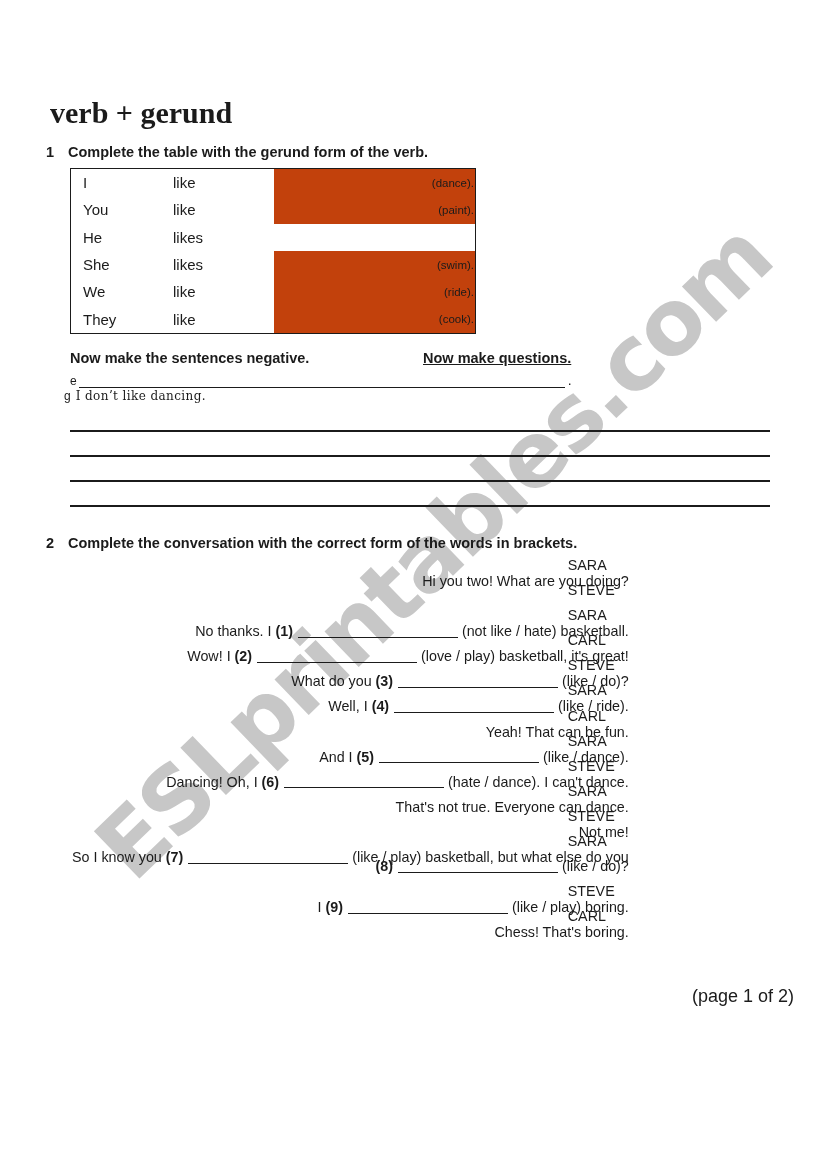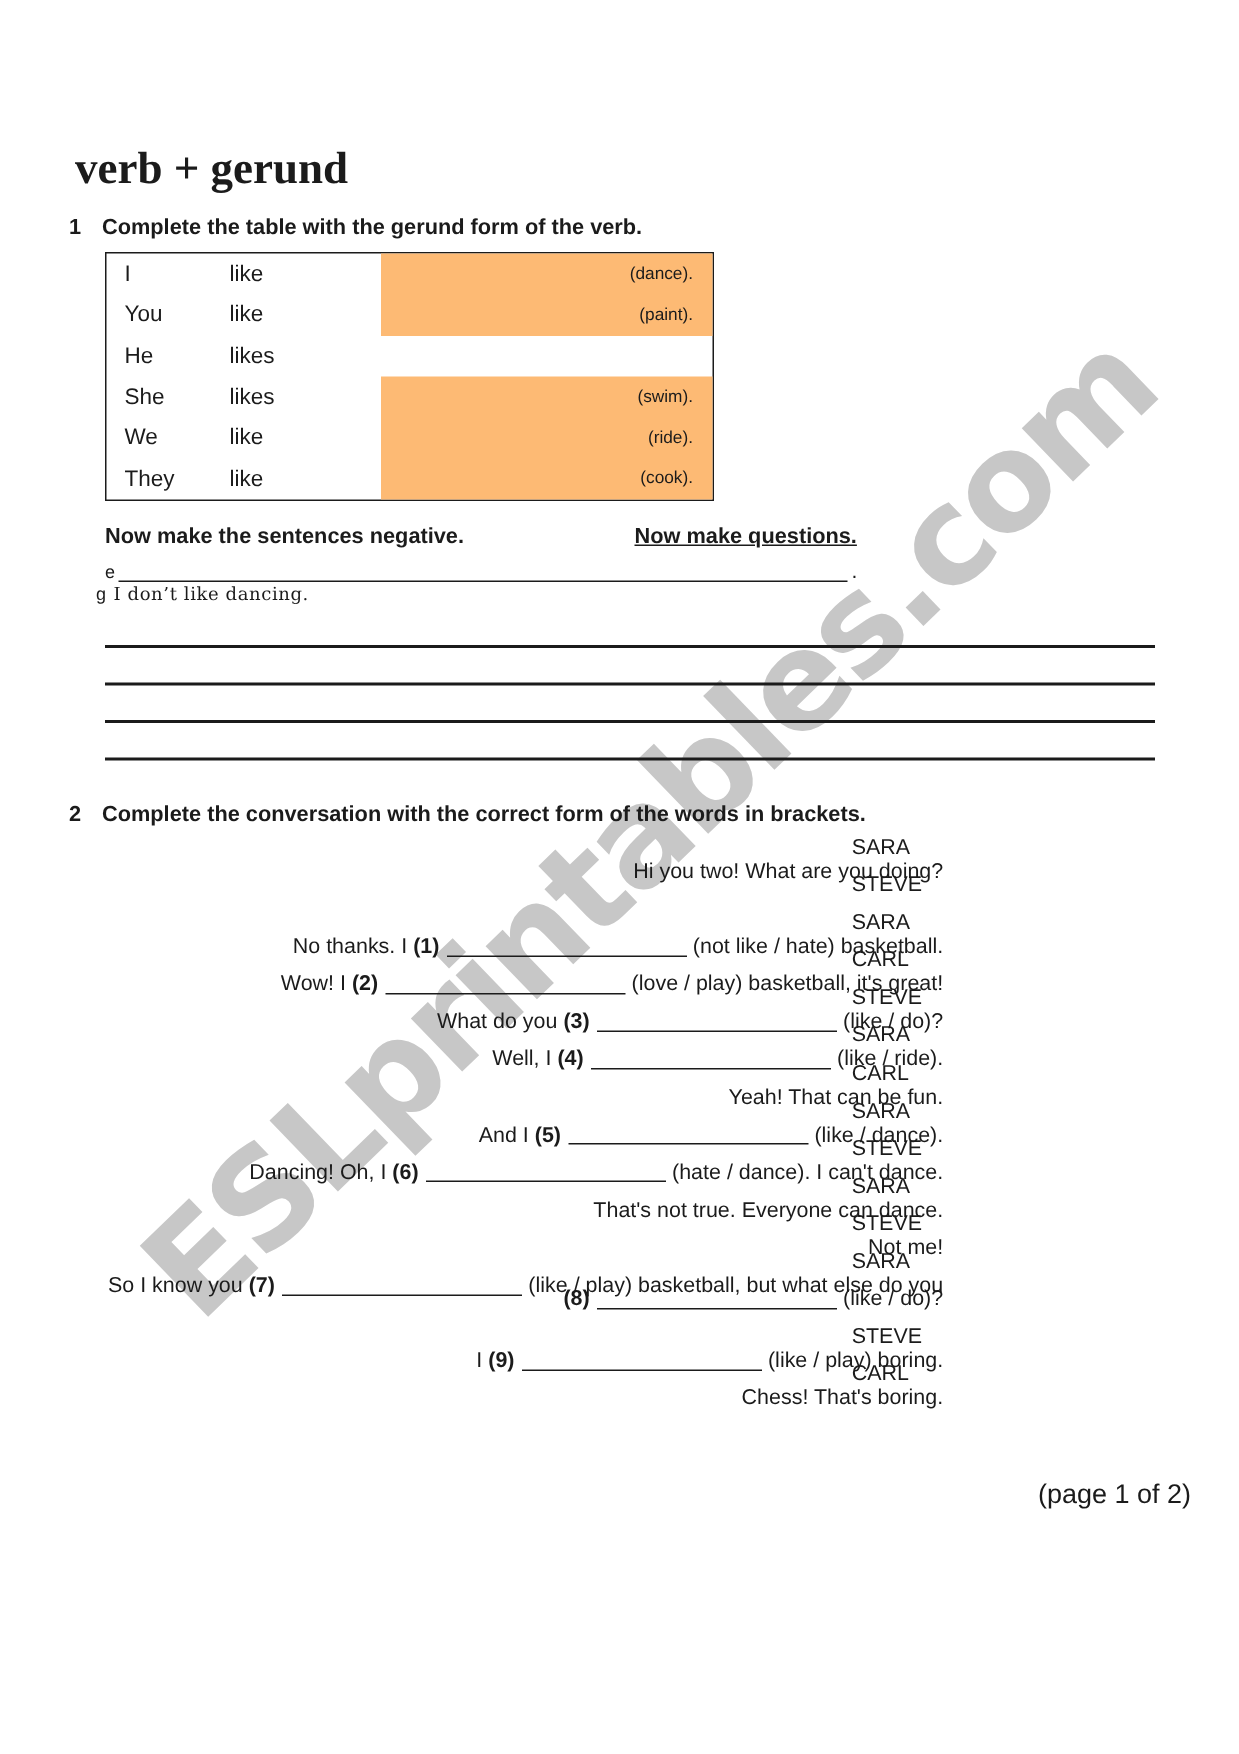--- a/index.html
+++ b/index.html
@@ -19,23 +19,23 @@
   .sec-head{position:absolute;display:flex;font-weight:bold;font-size:14.5px;}
   .ex1-head{left:46px;top:144px;}
   .ex2-head{left:46px;top:535px;}
   .head-num{width:22px;flex:none;}
 
   
   .gerund-table{position:absolute;left:70px;top:168px;width:406px;height:166px;
                 border:1.5px solid #1b1b1b;box-sizing:border-box;display:flex;flex-direction:column;}
   .tbl-row{flex:1;display:flex;align-items:center;font-size:15px;}
   .t-pronoun{padding-left:12px;width:70px;flex:none;}
-  .t-verb{width:101px;flex:none;}
-  .t-answer{flex:1;align-self:stretch;background:#fdba74;display:flex;align-items:center;
-            justify-content:flex-end;padding-right:13px;}
+  .t-verb{width:101px;flex:none;margin-left:20px;}
+  .t-answer{flex:1;align-self:stretch;background:#c2410c;display:flex;align-items:center;
+            justify-content:flex-end;padding-right:1px;}
   .t-prompt{font-size:11.5px;}
 
   
   .neg-label{position:absolute;left:70px;top:350px;font-weight:bold;font-size:14.5px;}
   .q-label{position:absolute;left:423px;top:350px;font-weight:bold;font-size:14.5px;text-decoration:underline;}
 
   
   .ex-line1{position:absolute;left:70px;top:372px;height:16px;display:flex;align-items:flex-end;font-size:12px;}
   .eg-blank{display:inline-block;width:486px;height:14px;border-bottom:1.5px solid #1b1b1b;margin-left:2px;}
   .eg-period{margin-left:3px;font-size:14px;}

